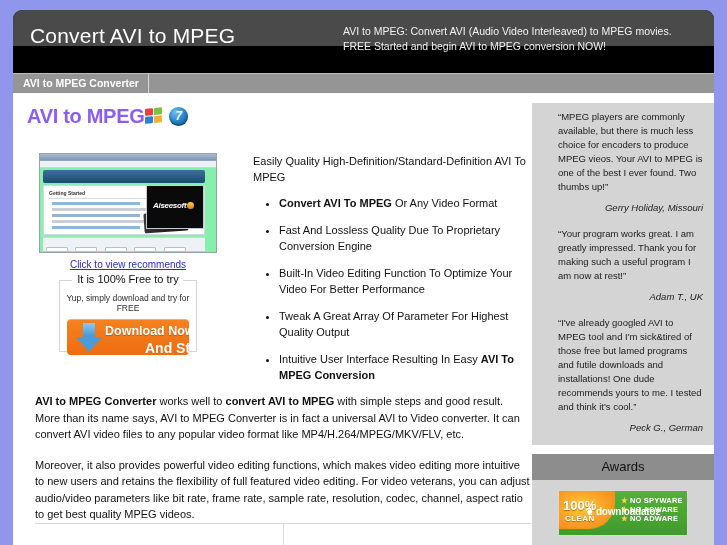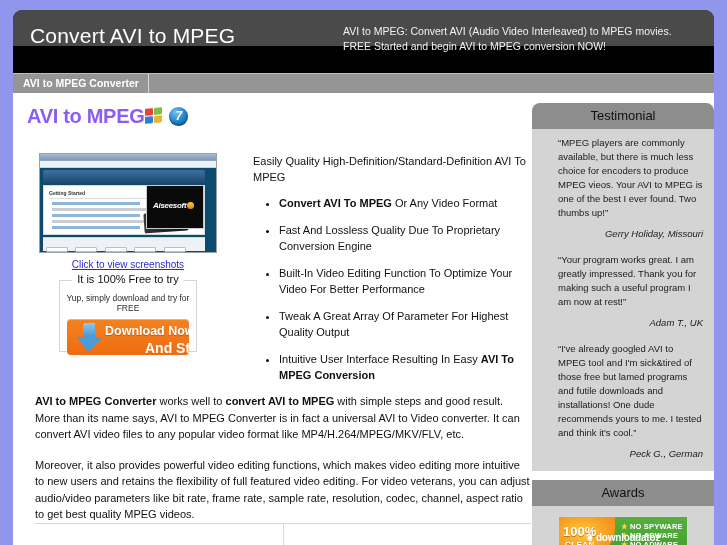--- a/index.html
+++ b/index.html
@@ -149,21 +149,21 @@
   #shot-title {
     height: 7px;
     background: linear-gradient(#a9bdd3, #7e97b3);
     border-bottom: 1px solid #92a6bb;
   }
   #shot-menu {
     height: 7px;
     background: #eef2f6;
     border-bottom: 1px solid #c9d2da;
   }
-  #shot-main { position: relative; height: 86px; background: #0c4a6e; }
+  #shot-main { position: relative; height: 86px; background: #86efac; }
   #shot-toolbar {
     position: absolute; left: 3px; top: 2px;
     width: 162px; height: 13px;
     background: linear-gradient(#3f6f9c, #1c4a74);
     border-radius: 2px;
   }
   #shot-left {
     position: absolute; left: 3px; top: 17px;
     width: 162px; height: 50px;
     background: #ffffff;
@@ -515,21 +515,21 @@
             <div id="shot-bottom">
               <span class="btn"></span>
               <span class="btn"></span>
               <span class="btn"></span>
               <span class="btn"></span>
               <span class="btn"></span>
             </div>
           </div>
         </div>
 
-        <div id="shot-link">Click to view screenshots</div>
+        <div id="shot-link">Click to view recommends</div>
 
         <div id="free-box">
           <div id="free-title">It is 100% Free to try</div>
           <div id="free-sub">Yup, simply download and try for FREE</div>
           <div id="dl-button">
             <span id="dl-arrow">
               <span class="stem"></span>
                 <span class="head"></span>
             </span>
             <span id="dl-label">Download Now</span>
@@ -554,21 +554,20 @@
         </div>
 
         <div id="bottom-table">
           <div class="cell-split"></div>
         </div>
       </div>
 
       <div id="side-col">
 
         <div class="side-panel">
-          <div class="side-head">Testimonial</div>
           <div class="side-body">
             <p class="quote">“MPEG players are commonly available, but there is much less choice for encoders to produce MPEG vieos. Your AVI to MPEG is one of the best I ever found. Two thumbs up!”</p>
             <p class="quote-author">Gerry Holiday, Missouri</p>
             <p class="quote">“Your program works great. I am greatly impressed. Thank you for making such a useful program I am now at rest!”</p>
             <p class="quote-author">Adam T., UK</p>
             <p class="quote">“I've already googled AVI to MPEG tool and I'm sick&amp;tired of those free but lamed programs and futile downloads and installations! One dude recommends yours to me. I tested and think it's cool.”</p>
             <p class="quote-author last">Peck G., German</p>
           </div>
         </div>
 

